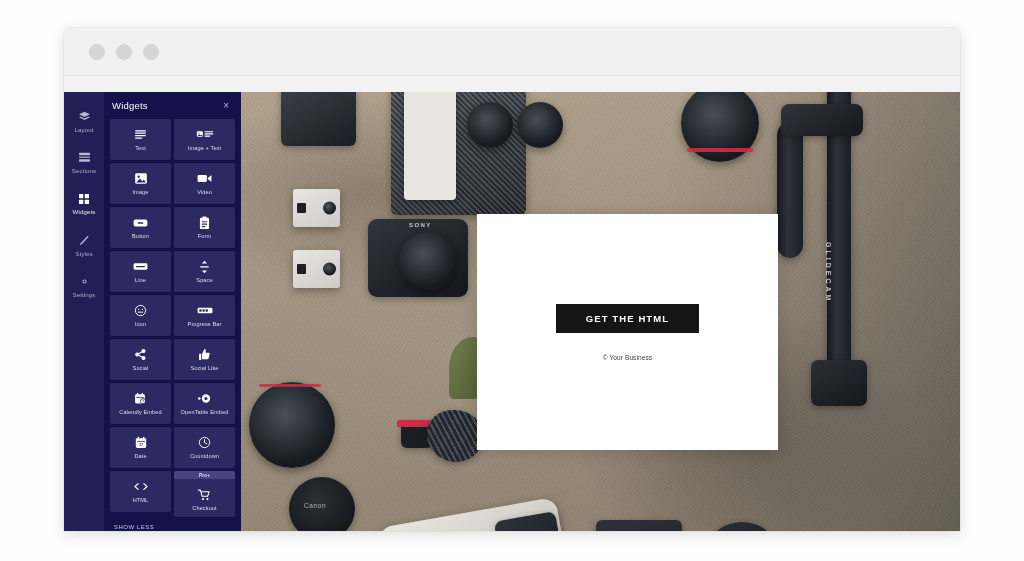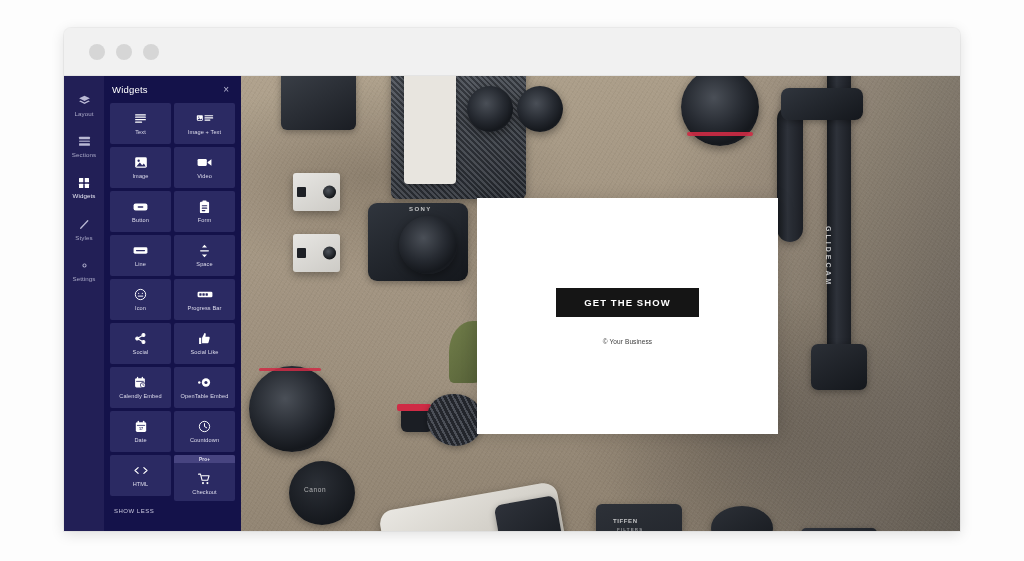--- a/index.html
+++ b/index.html
@@ -56,20 +56,21 @@
     border-radius: 50%;
     background: #d6d6d6;
   }
 
   
   .app-body {
     position: relative;
     height: 456px;
     display: flex;
     background: #1b1b4d;
+    margin-top: 16px;
   }
 
   
   .icon-rail {
     width: 40px;
     flex: 0 0 40px;
     background: #221f56;
     padding-top: 9px;
     box-sizing: border-box;
   }
@@ -693,20 +694,20 @@
         <div class="lens-ring" style="left:440px; top:-8px; width:78px; height:78px;"></div>
         <div class="red-accent" style="left:446px; top:56px; width:66px; height:4px; opacity:0.9;"></div>
 
         <div class="stabilizer-rod" style="left:536px; top:30px; width:26px; height:136px; border-radius:13px;"></div>
         <div class="stabilizer-rod" style="left:586px; top:-10px; width:24px; height:290px;"></div>
         <div class="gear g-soft" style="left:540px; top:12px; width:82px; height:32px; background:linear-gradient(150deg,#30353d,#14171c); border-radius:8px;"></div>
         <div class="brand-text" style="left:584px; top:150px; writing-mode:vertical-rl; font-size:7px; letter-spacing:3px;">GLIDECAM</div>
         <div class="gear g-soft" style="left:570px; top:268px; width:56px; height:46px; background:linear-gradient(150deg,#2b2f36,#14171c); border-radius:7px;"></div>
 
         <section class="promo-card">
-          <button class="promo-cta">GET THE SHOW</button>
+          <button class="promo-cta">GET THE HTML</button>
           <div class="promo-copyright">© Your Business</div>
         </section>
 
       </main>
     </div>
   </div>
 </div>
 
 </body></html>

